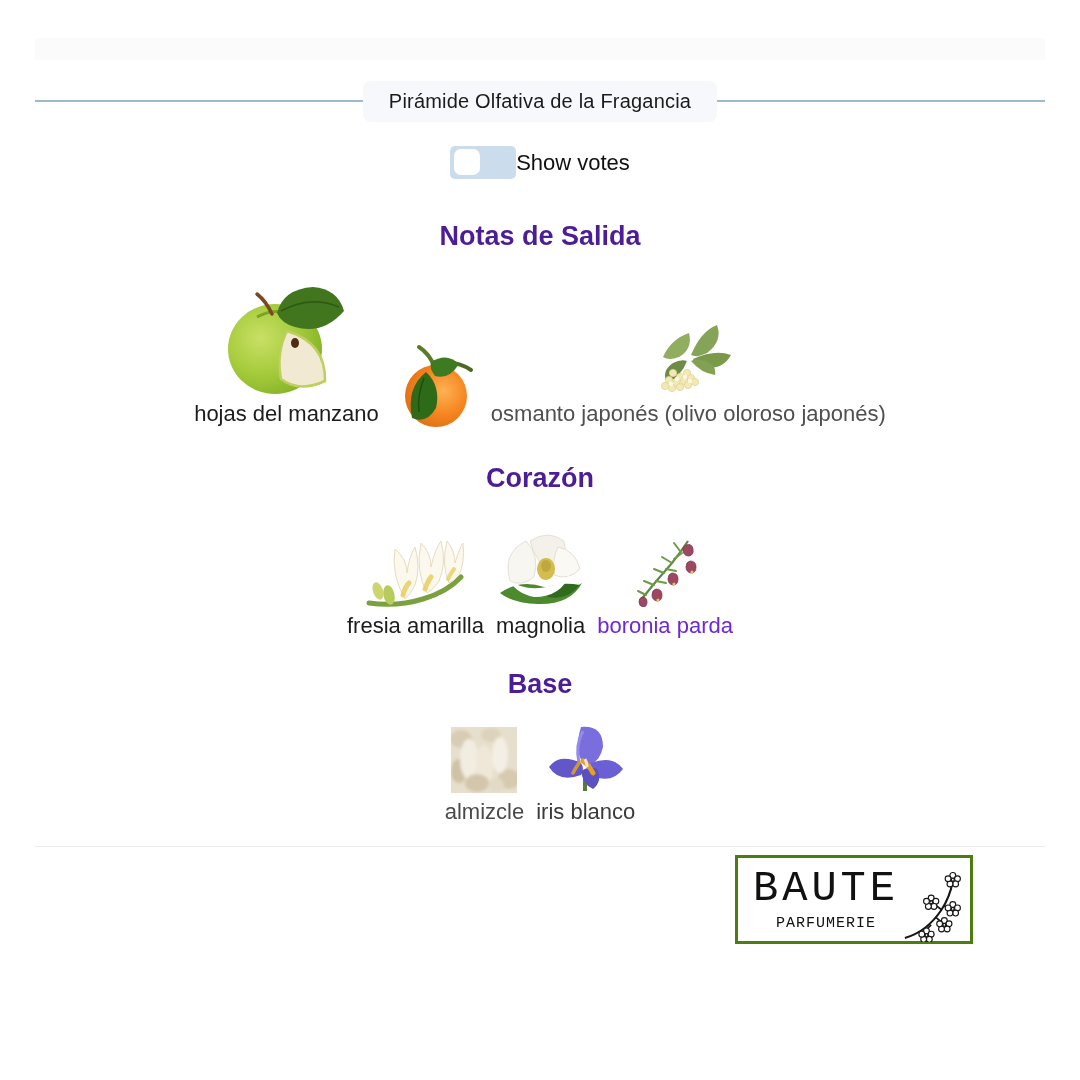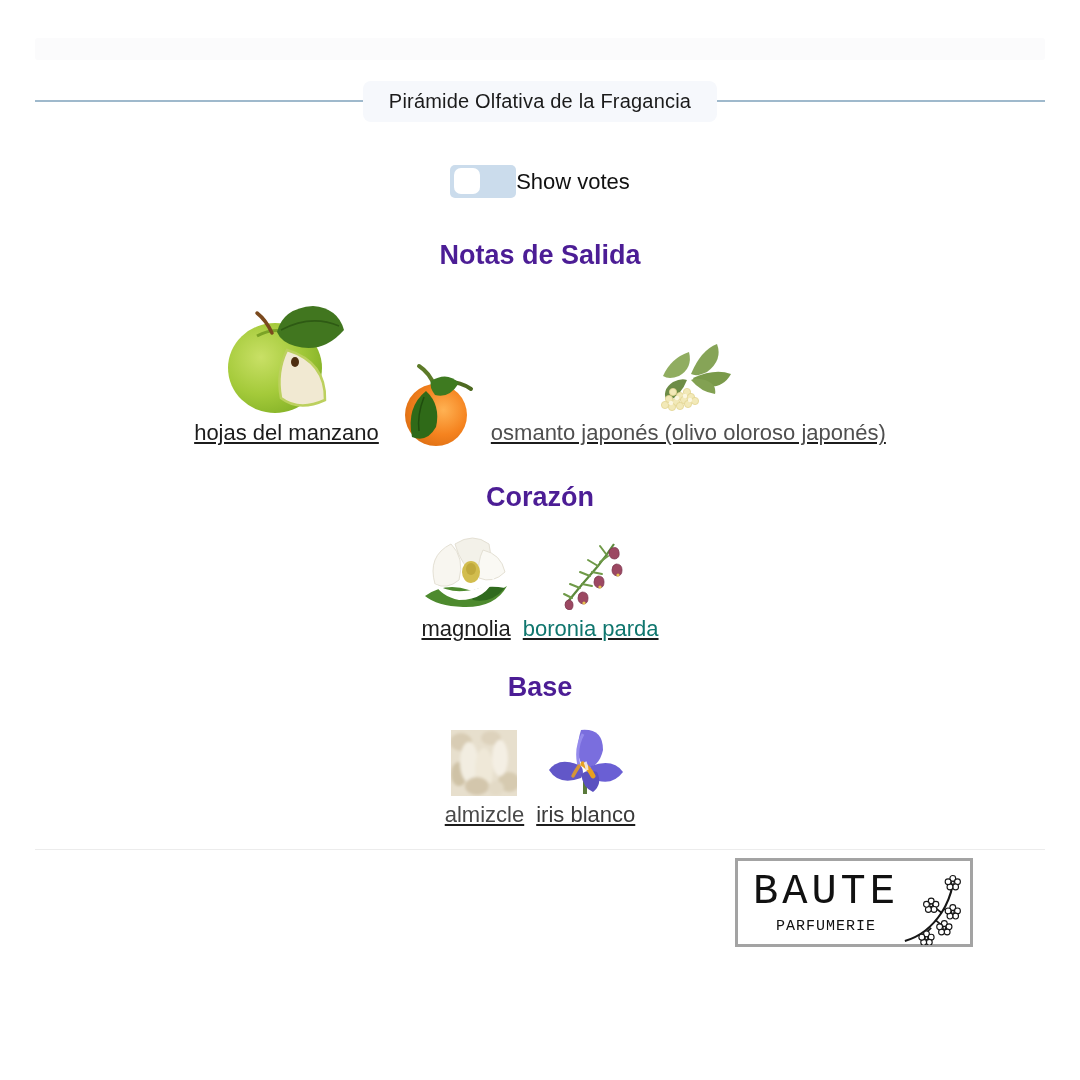--- a/index.html
+++ b/index.html
@@ -9,34 +9,34 @@
 
   .top-strip { margin-top:38px; height:22px; background:#fbfbfc; border-radius:3px; }
 
   .title-row { margin-top:18px; height:46px; position:relative;
     display:flex; justify-content:center; align-items:center; }
   .title-divider { position:absolute; left:0; right:0; top:22px; height:2px;
     background:#9fb9cc; }
   .title-box { position:relative; z-index:1; background:#f6f8fc; border-radius:8px;
     padding:9px 26px; font-size:20px; color:#1b1b1b; letter-spacing:0.2px; }
 
-  .toggle-row { margin-top:41px; display:flex; justify-content:center;
+  .toggle-row { margin-top:22px; display:flex; justify-content:center;
     align-items:center; height:33px; }
   .toggle { width:66px; height:33px; background:#cbdcec; border-radius:5px;
     position:relative; cursor:pointer; }
   .toggle-knob { position:absolute; left:4px; top:3px; width:26px; height:26px;
     background:#ffffff; border-radius:7px; }
   .toggle-label { font-size:22px; color:#111; }
 
   h2.section-heading { margin-top:42px; text-align:center; font-size:27px;
     font-weight:bold; color:#4c1d95; line-height:1.12; }
   h2.h-corazon { margin-top:35px; }
   h2.h-base   { margin-top:30px; }
 
-  .notes-row { display:flex; justify-content:center; align-items:flex-end; gap:12px;text-decoration:underline; }
+  .notes-row { display:flex; justify-content:center; align-items:flex-end; gap:12px; }
   .row-salida  { margin-top:30px; }
   .row-corazon { margin-top:22px; }
   .row-base    { margin-top:24px; }
   .note { display:flex; flex-direction:column; align-items:center; cursor:pointer; }
   .note-img { display:flex; align-items:flex-end; justify-content:center; }
   .note-label { margin-top:6px; font-size:22px; line-height:1.2; white-space:nowrap; }
 
   .img-apple     { width:122px; height:114px; }
   .img-mandarin  { width:88px;  height:84px; }
   .img-osmanthus { width:90px;  height:74px; }
@@ -44,21 +44,21 @@
   .img-magnolia  { width:86px;  height:76px; }
   .img-boronia   { width:74px;  height:70px; }
   .img-musk      { width:66px;  height:66px; }
   .img-iris      { width:82px;  height:70px; }
   .note-img svg { display:block; width:100%; height:100%; }
 
   .bottom-divider { margin-top:20px; height:1px; background:#ececec; }
 
   .logo-wrap { margin-top:8px; display:flex; justify-content:flex-end;
     padding-right:72px; }
-  .logo-box { width:238px; height:89px; border:3px solid #a3a3a3;
+  .logo-box { width:238px; height:89px; border:3px solid #4d7c0f;
     position:relative; background:#ffffff;
     font-family:"Liberation Mono", monospace; }
   .logo-text { position:absolute; left:0; top:0; right:56px; bottom:0;
     display:flex; flex-direction:column; align-items:center; justify-content:center; }
   .logo-primary { font-size:42px; letter-spacing:4px; color:#111; line-height:1; }
   .logo-secondary { margin-top:6px; font-size:15px; letter-spacing:1px;
     color:#111; line-height:1; }
   .logo-flower { position:absolute; right:5px; top:12px; width:62px; height:72px; }
   .logo-flower svg { display:block; width:100%; height:100%; }
 </style>
@@ -159,20 +159,38 @@
       </div>
       <div class="note-label" style="color: rgb(79, 79, 79);">osmanto japonés (olivo oloroso japonés)</div>
     </div>
 
   </div>
 
   <h2 class="section-heading h-corazon">Corazón</h2>
 
   <div class="notes-row row-corazon">
 
+    <div class="note">
+      <div class="note-img img-freesia">
+        <svg viewBox="0 0 100 92" xmlns="http://www.w3.org/2000/svg">
+          <path d="M4 88 Q32 92 58 84 Q82 77 96 62" stroke="#7aa040" stroke-width="5" fill="none" stroke-linecap="round"></path>
+          <ellipse cx="13" cy="76" rx="5" ry="9" fill="#cdd66e" transform="rotate(-20 13 76)"></ellipse>
+          <ellipse cx="24" cy="80" rx="5.5" ry="10" fill="#b8cc5c" transform="rotate(-12 24 80)"></ellipse>
+          <g fill="#fbf8ee" stroke="#e7dcc0" stroke-width="1">
+            <path d="M40 84 Q26 60 30 34 Q42 44 42 58 Q44 42 50 32 Q56 52 50 70 Q45 80 40 84 Z"></path>
+            <path d="M62 78 Q50 56 56 28 Q66 38 66 52 Q70 34 76 26 Q82 48 74 66 Q68 75 62 78 Z"></path>
+            <path d="M84 68 Q76 50 82 26 Q90 36 90 48 Q94 34 98 28 Q100 48 94 60 Q89 66 84 68 Z"></path>
+          </g>
+          <path d="M38 80 Q40 72 44 68" stroke="#e7c84e" stroke-width="5" fill="none" stroke-linecap="round" opacity="0.75"></path>
+          <path d="M60 74 Q63 66 66 62" stroke="#e7c84e" stroke-width="5" fill="none" stroke-linecap="round" opacity="0.75"></path>
+          <path d="M83 64 Q86 58 89 54" stroke="#e7c84e" stroke-width="4" fill="none" stroke-linecap="round" opacity="0.7"></path>
+        </svg>
+      </div>
+      <div class="note-label" style="color: rgb(28, 28, 28);">fresia amarilla</div>
+    </div>
 
     <div class="note">
       <div class="note-img img-magnolia">
         <svg viewBox="0 0 86 76" xmlns="http://www.w3.org/2000/svg">
           <path d="M2 62 Q22 48 46 56 Q70 62 84 52 Q72 74 40 73 Q14 72 2 62 Z" fill="#4d8a2e"></path>
           <path d="M46 58 Q62 50 82 54 Q68 70 50 66 Q46 62 46 58 Z" fill="#2f6a1d"></path>
           <path d="M12 50 Q4 22 28 10 Q42 24 36 46 Q24 56 12 50 Z" fill="#f8f6f0" stroke="#e4e0d4" stroke-width="1"></path>
           <path d="M32 10 Q50 -2 66 10 Q72 30 54 42 Q38 32 32 10 Z" fill="#f3f1e9" stroke="#e4e0d4" stroke-width="1"></path>
           <path d="M60 16 Q78 20 82 38 Q70 50 56 44 Q54 28 60 16 Z" fill="#faf9f4" stroke="#e4e0d4" stroke-width="1"></path>
           <path d="M12 50 Q30 62 56 54 Q68 50 72 42 Q64 66 36 66 Q18 62 12 50 Z" fill="#ffffff"></path>
@@ -204,21 +222,21 @@
             <path d="M28 52 q6 0 6 6 q0 6 -5 6 q-5 -1 -5 -6 q0 -5 4 -6 Z"></path>
             <path d="M14 60 q5 0 5 5 q0 5 -4 5 q-4 -1 -4 -5 q0 -4 3 -5 Z"></path>
           </g>
           <g fill="#e8c24e">
             <circle cx="64" cy="35" r="1.6"></circle>
               <circle cx="46" cy="47" r="1.6"></circle>
             <circle cx="30" cy="63" r="1.6"></circle>
           </g>
         </svg>
       </div>
-      <div class="note-label" style="color: #0f766e;">boronia parda</div>
+      <div class="note-label" style="color: #6d28d9;">boronia parda</div>
     </div>
 
   </div>
 
   <h2 class="section-heading h-base">Base</h2>
 
   <div class="notes-row row-base">
 
     <div class="note">
       <div class="note-img img-musk">

